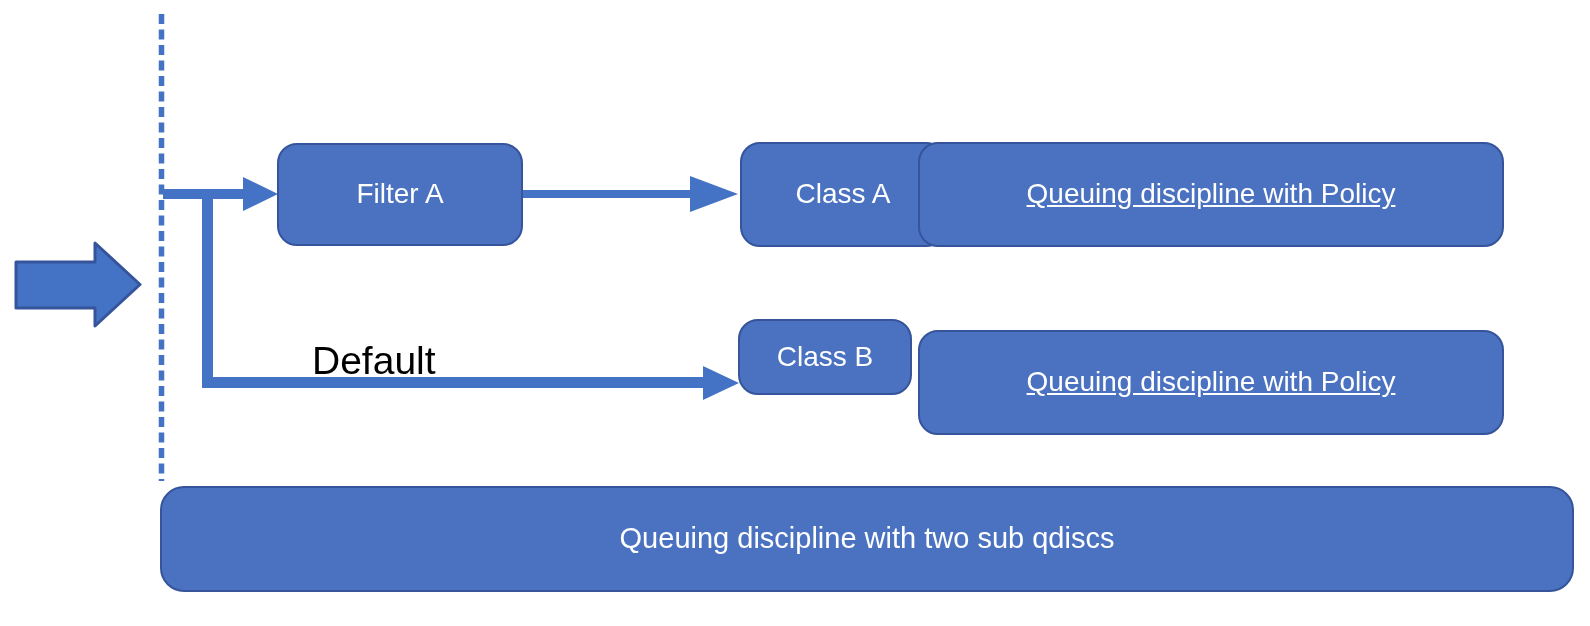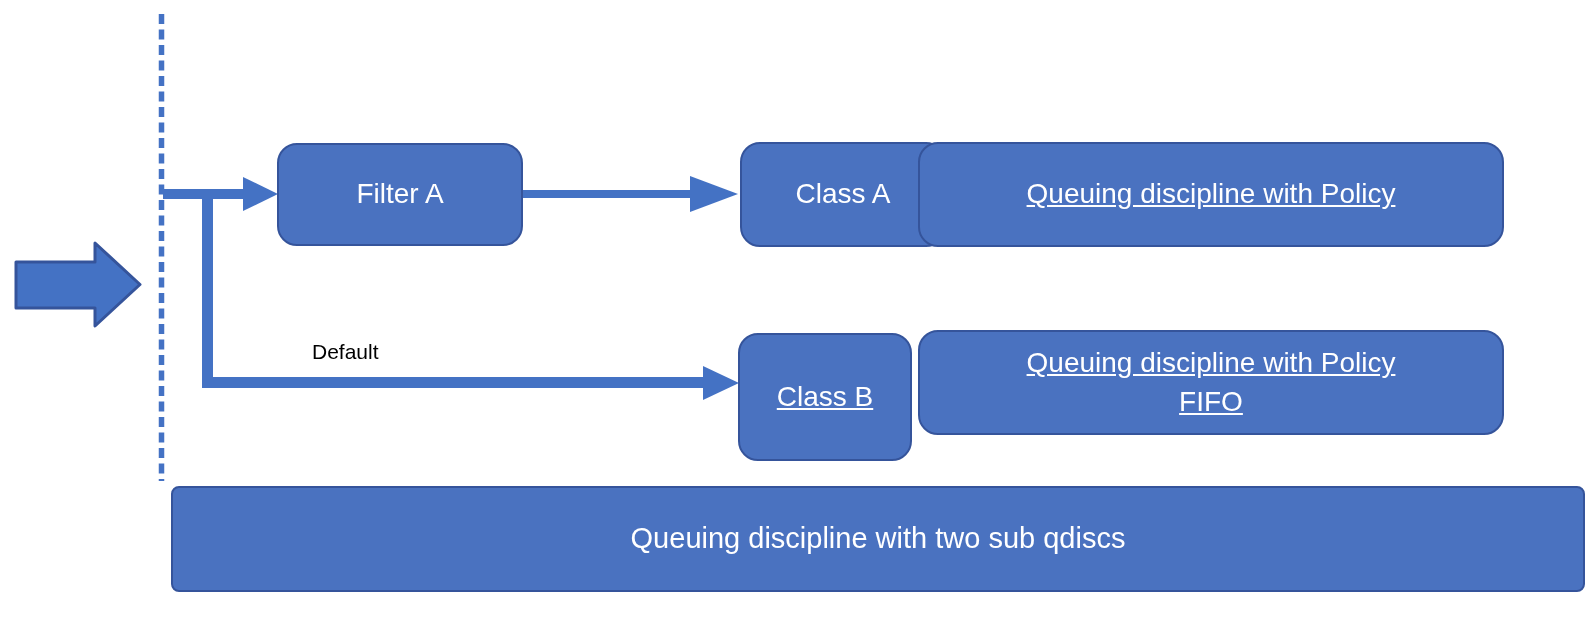--- a/index.html
+++ b/index.html
@@ -33,32 +33,32 @@
     align-items: center;
     justify-content: center;
     text-align: center;
     font-size: 28px;
     line-height: 1.36;
   }
   .node .line { display: block; text-decoration: underline; }
   #filter-a  { left: 277px; top: 143px; width: 246px; height: 103px; }
   #class-a   { left: 740px; top: 142px; width: 206px; height: 105px; align-items: center; }
   #qdisc-a   { left: 918px; top: 142px; width: 586px; height: 105px; }
-  #class-b   { left: 738px; top: 333px; width: 174px; height: 128px; text-decoration: underline; }
+  #class-b   { left: 738px; top: 319px; width: 174px; height: 76px; }
   #qdisc-b   { left: 918px; top: 330px; width: 586px; height: 105px; }
   #root-qdisc {
-    left: 171px; top: 486px; width: 1414px; height: 106px;
-    font-size: 29px; border-radius: 8px;
+    left: 160px; top: 486px; width: 1414px; height: 106px;
+    font-size: 29px; border-radius: 24px;
   }
   .default-label {
     position: absolute;
     left: 312px;
     top: 340px;
     color: #000000;
-    font-size: 21px;
+    font-size: 39px;
     line-height: 1.1;
   }
 </style>
 </head>
 <body>
 
 <div class="canvas">
 
   <svg class="connectors" width="1590" height="626" viewBox="0 0 1590 626" xmlns="http://www.w3.org/2000/svg">
 
@@ -99,21 +99,20 @@
     </div>
   </div>
 
   <div class="node" id="class-b">
     <span>Class B</span>
   </div>
 
   <div class="node" id="qdisc-b">
     <div>
       <span class="line">Queuing discipline with Policy</span>
-      <span class="line">FIFO</span>
     </div>
   </div>
 
   <div class="node" id="root-qdisc">
     <span>Queuing discipline with two sub qdiscs</span>
   </div>
 
 </div>
 
 </body></html>

